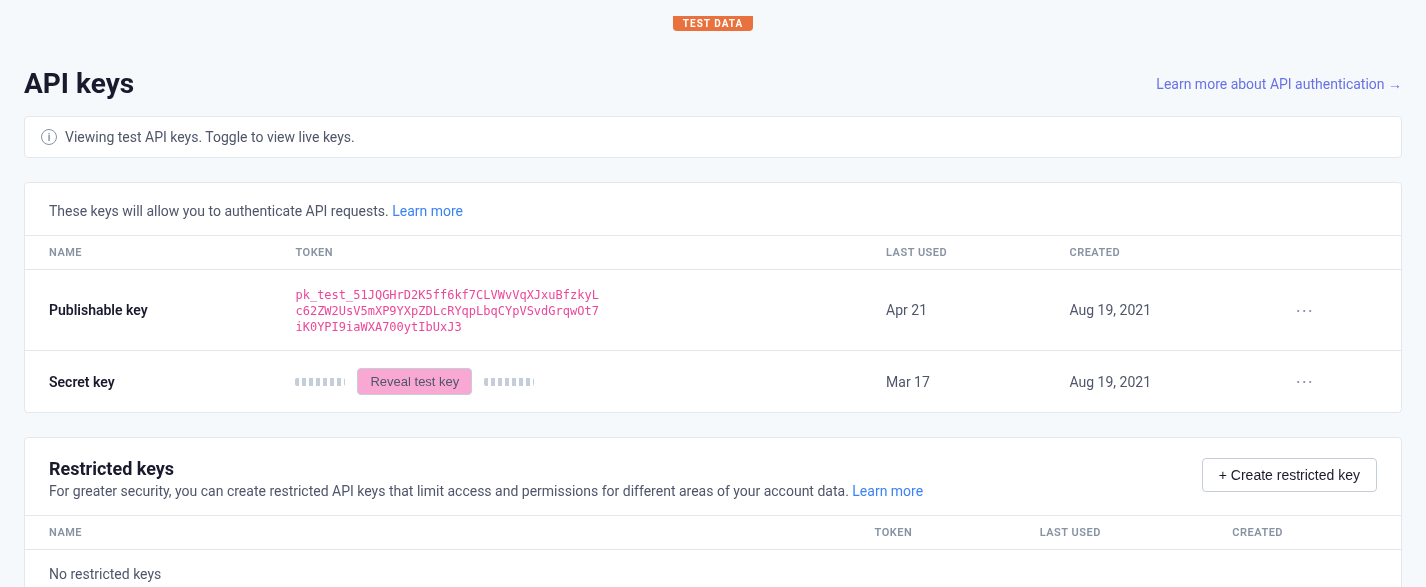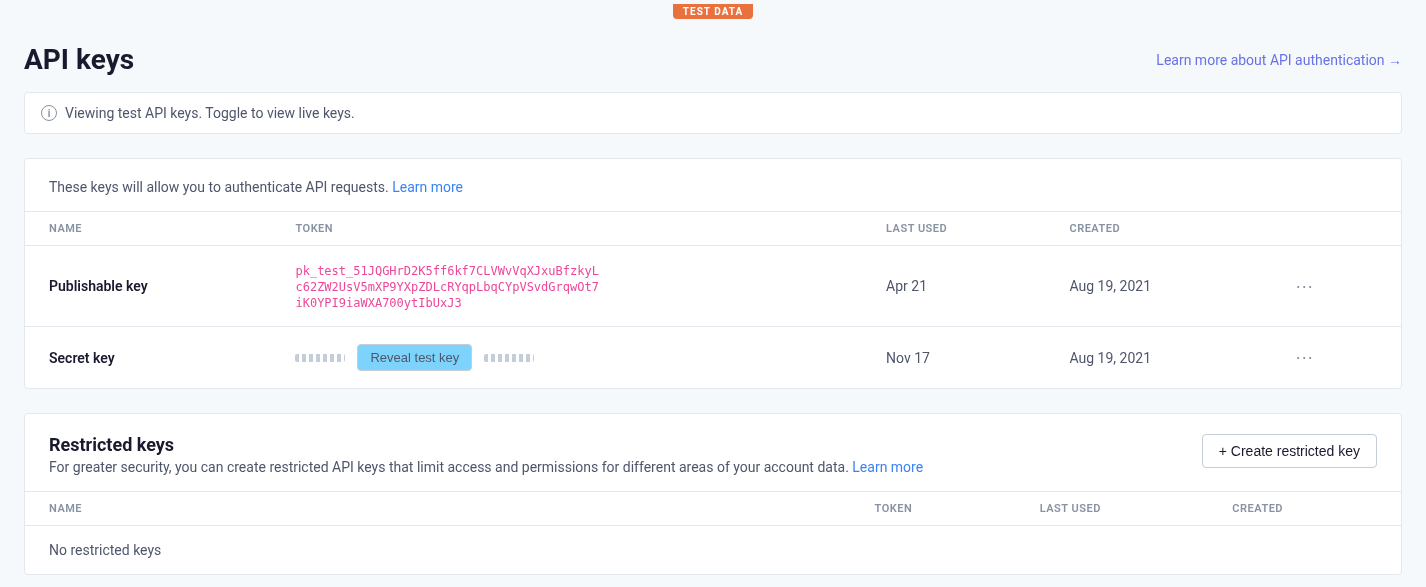--- a/index.html
+++ b/index.html
@@ -7,21 +7,21 @@
       font-family: -apple-system, BlinkMacSystemFont, 'Segoe UI', Roboto, sans-serif;
       background: #f6f9fc;
       color: #1a1a2e;
       font-size: 14px;
     }
 
     
     .test-banner {
       display: flex;
       justify-content: center;
-      padding: 4px;
+      padding: 16px;
       background: #f6f9fc;
       margin-bottom: 0;
     }
     .test-badge {
       background: #e8713d;
       color: white;
       font-size: 10px;
       font-weight: 700;
       letter-spacing: 1px;
       padding: 2px 10px;
@@ -171,21 +171,21 @@
       font-size: 14px;
     }
     .token-code {
       font-family: 'SFMono-Regular', Consolas, monospace;
       font-size: 12px;
       color: #ec4899;
       word-break: break-all;
       max-width: 360px;
     }
     .reveal-btn {
-      background: #7dd3fc;
+      background: #f9a8d4;
       border: 1px solid #c5cdd8;
       border-radius: 4px;
       padding: 5px 12px;
       font-size: 13px;
       cursor: pointer;
       color: #4f566b;
       margin: 0 8px;
     }
     .token-masked {
       display: flex;
@@ -297,21 +297,21 @@
 
         <tr>
           <td><span class="key-name">Secret key</span></td>
           <td>
             <div class="token-masked">
               <span class="dot-mask"></span>
               <button class="reveal-btn">Reveal test key</button>
               <span class="dot-mask"></span>
             </div>
           </td>
-          <td><span class="last-used">Nov 17</span></td>
+          <td><span class="last-used">Mar 17</span></td>
           <td><span class="created-date">Aug 19, 2021</span></td>
           <td><button class="menu-btn">···</button></td>
         </tr>
       </tbody>
     </table>
   </div>
 
   <div class="section-card">
     <div class="restricted-header">
       <div>

